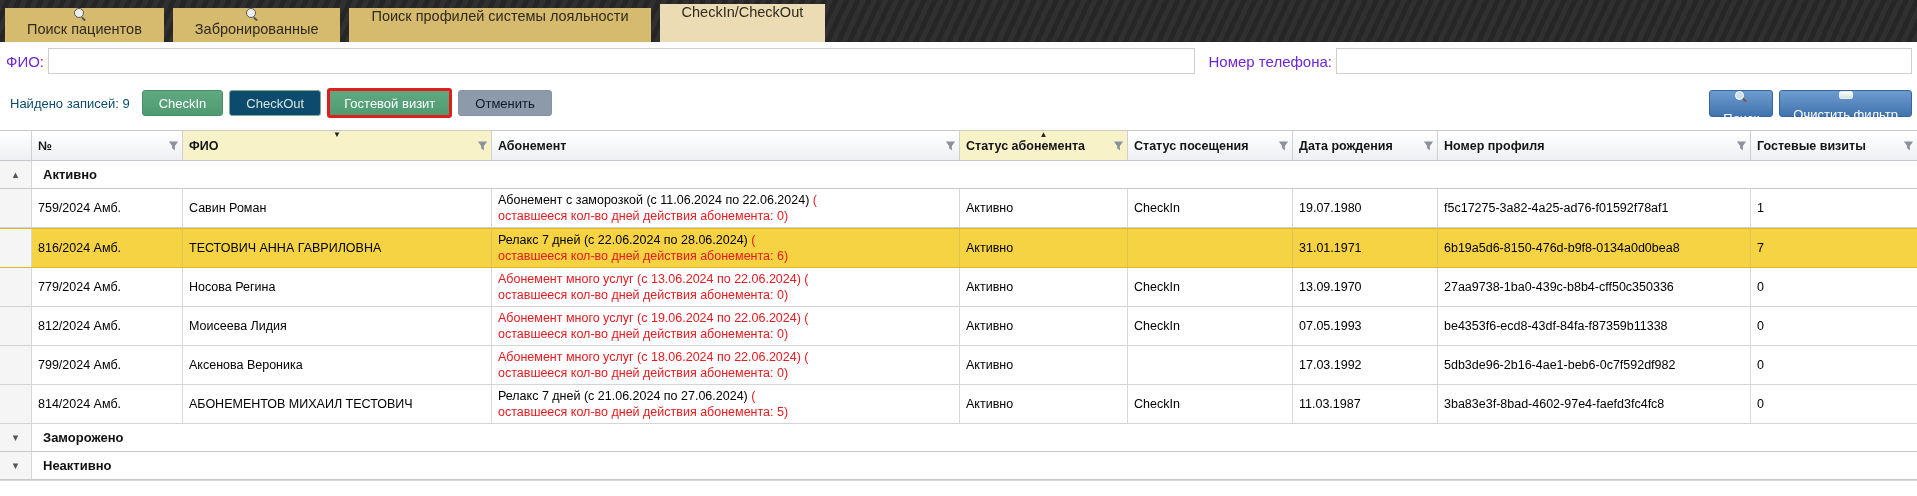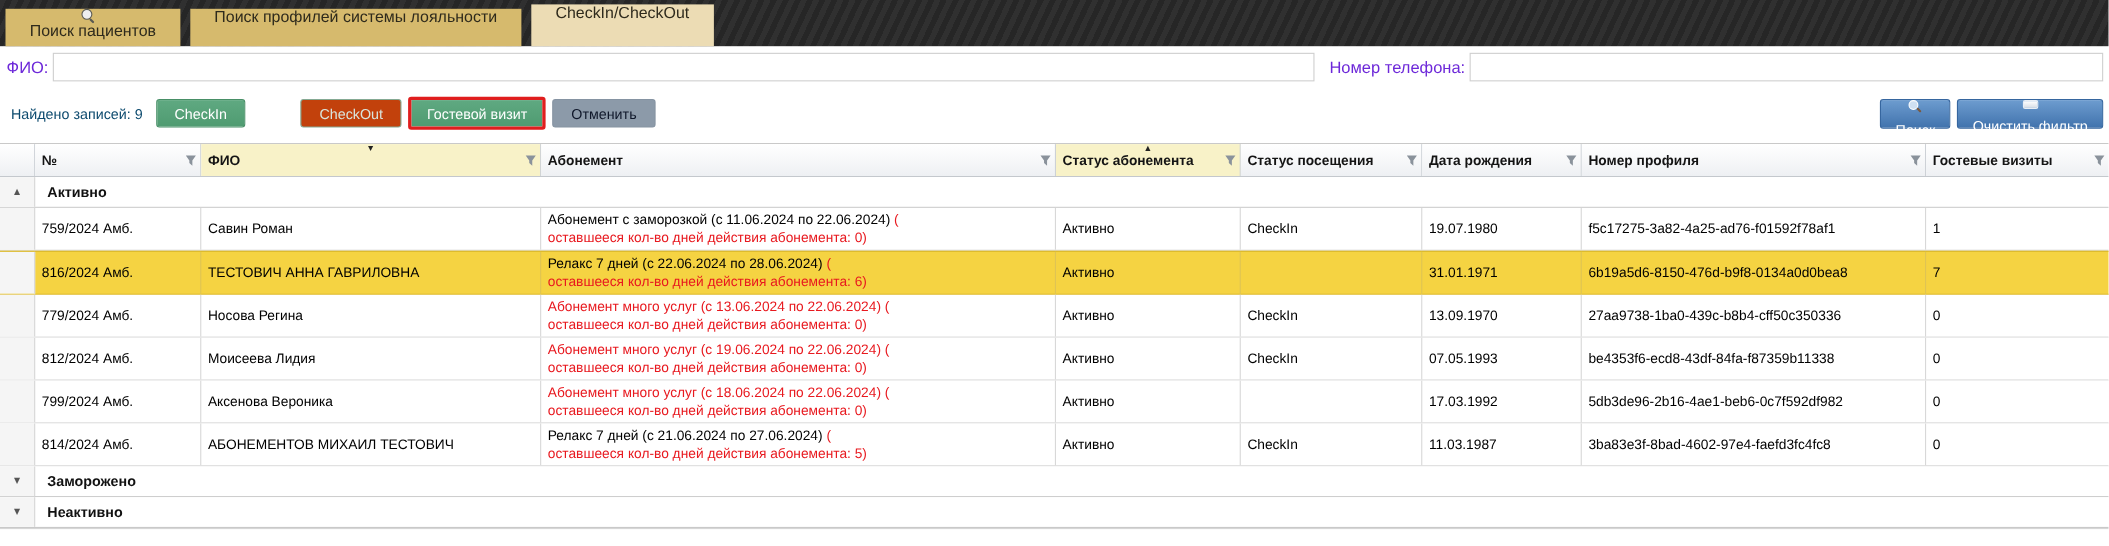--- a/index.html
+++ b/index.html
@@ -31,21 +31,21 @@
   .phone-label{ margin-left:14px; }
   .phone-input{ width:576px; }
 
   
   .action-row{ display:flex; align-items:center; margin-top:14px; padding:0 5px 0 10px; }
   .found{ font-size:13px; color:#0c4a6e; margin-right:12px; white-space:nowrap; }
   .btn{ border:1px solid transparent; border-radius:3px; font-size:13px; height:26px;
         padding:0 16px; margin-right:6px; color:#fff; cursor:pointer;
         font-family:inherit; white-space:nowrap; }
   .btn-green{ background:linear-gradient(#5fa981,#4f9b71); border-color:#478f66; }
-  .btn-green-dis{ background:#c2410c; border-color:#85a993; color:#dcе8df; color:#d9e5dd; cursor:default;margin-left:44px; }
+  .btn-green-dis{ background:#0c4a6e; border-color:#85a993; color:#dcе8df; color:#d9e5dd; cursor:default; }
   .btn-guest{ background:linear-gradient(#5fa981,#4f9b71); border:3px solid #e01e1e; height:30px; padding:0 14px; }
   .btn-gray-dis{ background:#8c9aa9; border-color:#8593a2; color:#0f172a; cursor:default; }
   .right-btns{ margin-left:auto; display:flex; align-items:center; }
   .btn-blue{ background:linear-gradient(#6d9ccf,#4173ad); border:1px solid #36669f;
              height:27px; display:inline-flex; align-items:center; gap:8px; padding:0 13px;flex-direction:column; }
   .ico-search{ width:12px; height:12px; position:relative; display:inline-block; flex:0 0 auto; }
   .ico-search::before{ content:""; position:absolute; width:7px; height:7px; border:1.6px solid #fff; border-radius:50%; left:0; top:0; background:#cfe0f2; }
   .ico-search::after{ content:""; position:absolute; width:5px; height:2px; background:#7a5a40; transform:rotate(45deg); left:6.5px; top:8.5px; border-radius:1px; }
   .ico-eraser{ width:14px; height:8px; background:linear-gradient(#ffffff,#d8dee6); border:1px solid #e8eef5; border-radius:2px; display:inline-block; flex:0 0 auto; }
 
@@ -77,20 +77,24 @@
   .row.selected .cell{ border-right-color:#dfc453; }
   .row.selected .cell.expander{ background:#f5f5f5; border-right-color:#d8d8d8; }
 </style>
 </head>
 <body>
 
 <div class="topbar">
   <div class="tab">
     <span class="mag"></span>
     <span>Поиск пациентов</span>
+  </div>
+  <div class="tab">
+    <span class="mag"></span>
+    <span>Забронированные</span>
   </div>
   <div class="tab">
     <span>Поиск профилей системы лояльности</span>
   </div>
   <div class="tab active">
     <span>CheckIn/CheckOut</span>
   </div>
 </div>
 
 <div class="filter-row">

